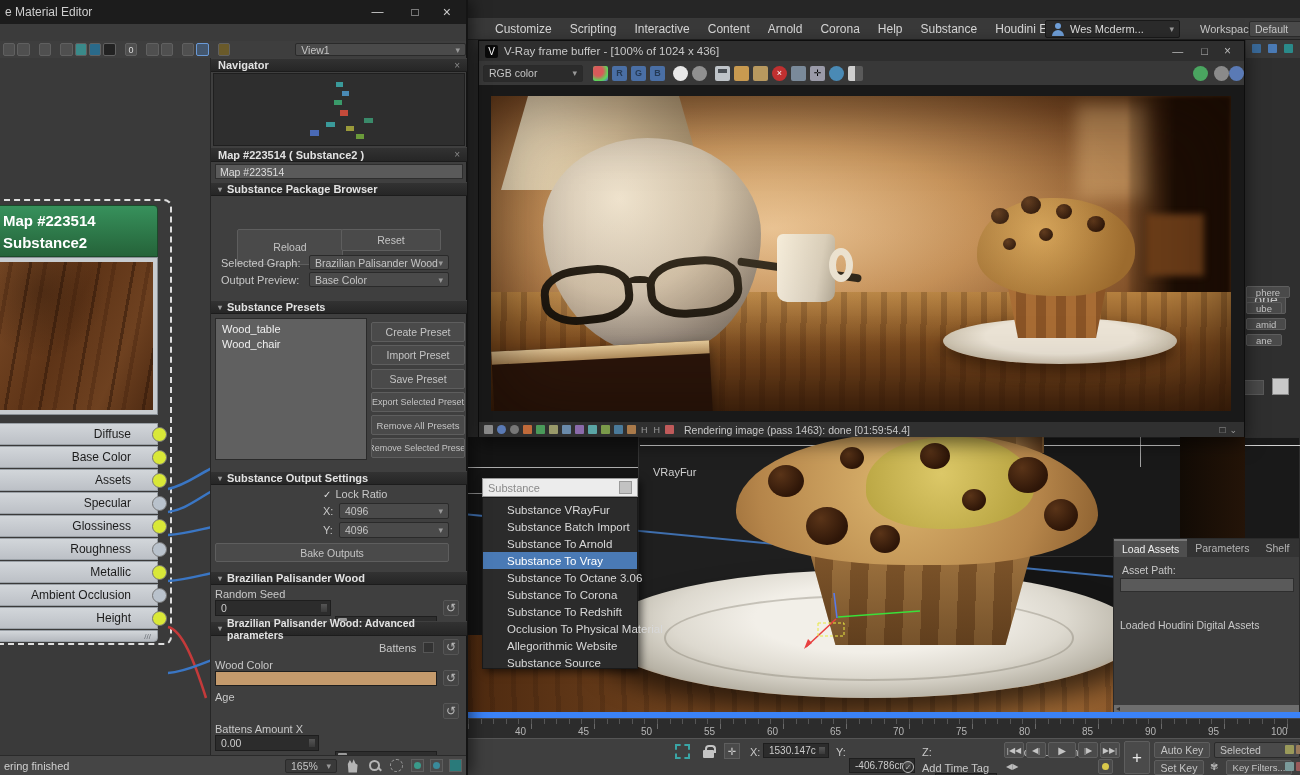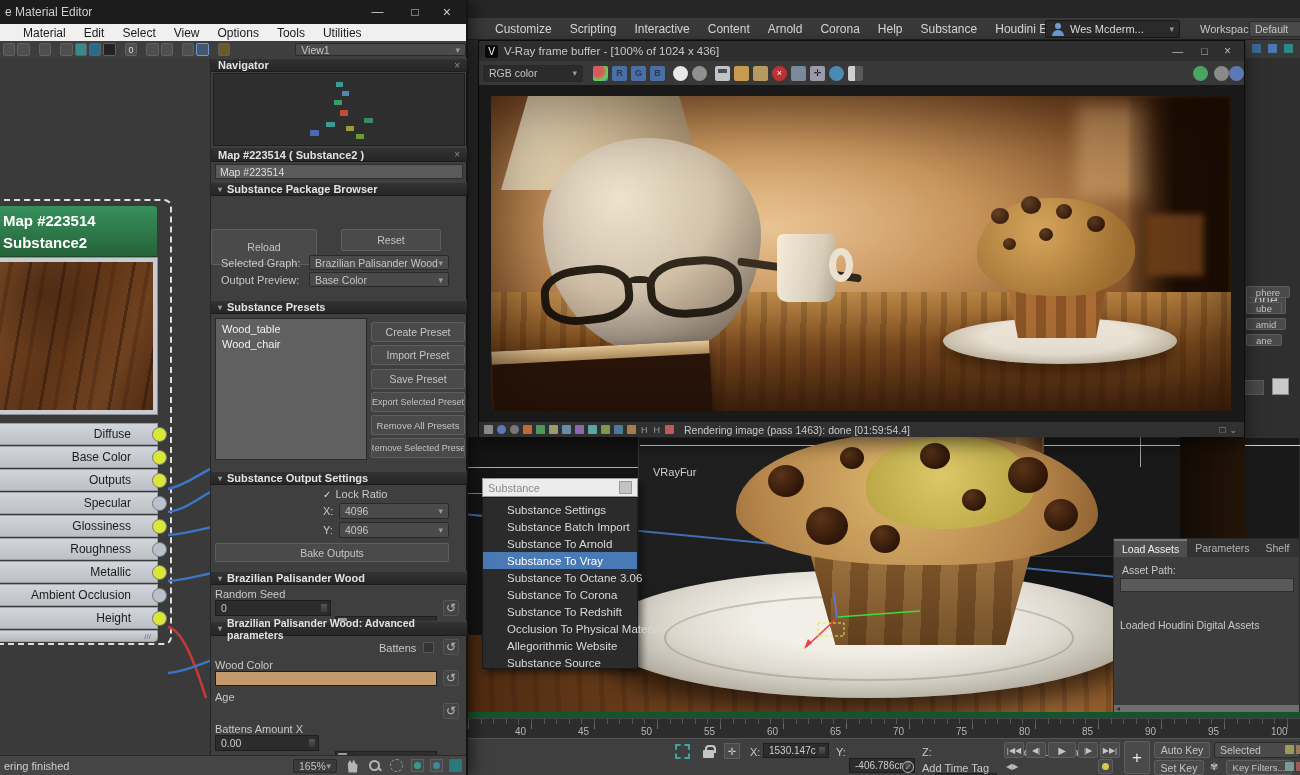--- a/index.html
+++ b/index.html
@@ -117,21 +117,21 @@
     </svg>
     <span class="abs" style="left:185px;top:29px;color:#cfcfcf;font-size:11px">VRayFur</span>
   </div>
 
   <div class="abs" style="left:482px;top:478px;width:156px;height:191px;z-index:6;box-shadow:3px 3px 8px rgba(0,0,0,.6)">
     <div class="abs" style="left:0;top:0;width:156px;height:19px;background:#ececec;border:1px solid #999;display:flex;align-items:center;padding:0 5px">
       <span style="color:#8a8a8a;font-size:11px">Substance</span>
       <span style="margin-left:auto;width:13px;height:13px;background:#c2c2c2;border:1px solid #9a9a9a"></span>
     </div>
     <div class="abs" style="left:0;top:19px;width:156px;height:172px;background:#2b2b2b;border:1px solid #1a1a1a;padding-top:3px">
-      <div class="cmitem">Substance Settings</div>
+      <div class="cmitem">Substance VRayFur</div>
       <div class="cmitem">Substance Batch Import</div>
       <div class="cmitem">Substance To Arnold</div>
       <div class="cmitem hl">Substance To Vray</div>
       <div class="cmitem">Substance To Octane 3.06</div>
       <div class="cmitem">Substance To Corona</div>
       <div class="cmitem">Substance To Redshift</div>
       <div class="cmitem">Occlusion To Physical Material</div>
       <div class="cmitem">Allegorithmic Website</div>
       <div class="cmitem">Substance Source</div>
     </div>
@@ -272,21 +272,21 @@
       <div class="tab">Session Con</div>
     </div>
     <span class="abs lbl" style="left:8px;top:25px;font-size:10.5px">Asset Path:</span>
     <div class="abs field" style="left:6px;top:39px;width:174px;height:14px"></div>
     <span class="abs lbl" style="left:6px;top:80px;font-size:10.5px">Loaded Houdini Digital Assets</span>
     <div class="abs" style="left:0;top:166px;width:185px;height:7px;background:#6e6e6e;display:flex;align-items:center">
         <span style="color:#333;font-size:8px;padding-left:2px">◂</span>
       </div>
   </div>
 
-  <div class="abs" style="left:468px;top:712px;width:832px;height:26px;background:#14532d;z-index:2">
+  <div class="abs" style="left:468px;top:712px;width:832px;height:26px;background:#3b82f6;z-index:2">
     <div class="abs" style="left:0;top:6px;width:832px;height:20px;background:#2c2c2c;border-top:1px solid #454545;background-image:repeating-linear-gradient(90deg,#555 0 1px,transparent 1px 12.6px),repeating-linear-gradient(90deg,#6a6a6a 0 1px,transparent 1px 63px);background-size:100% 5px,100% 10px;background-repeat:no-repeat;background-position:0 0,0 0">
       <span class="abs" style="left:47px;top:7px;color:#b5b5b5;font-size:10px">40</span>
       <span class="abs" style="left:110px;top:7px;color:#b5b5b5;font-size:10px">45</span>
       <span class="abs" style="left:173px;top:7px;color:#b5b5b5;font-size:10px">50</span>
       <span class="abs" style="left:236px;top:7px;color:#b5b5b5;font-size:10px">55</span>
       <span class="abs" style="left:299px;top:7px;color:#b5b5b5;font-size:10px">60</span>
       <span class="abs" style="left:362px;top:7px;color:#b5b5b5;font-size:10px">65</span>
       <span class="abs" style="left:425px;top:7px;color:#b5b5b5;font-size:10px">70</span>
       <span class="abs" style="left:488px;top:7px;color:#b5b5b5;font-size:10px">75</span>
       <span class="abs" style="left:551px;top:7px;color:#b5b5b5;font-size:10px">80</span>
@@ -348,29 +348,20 @@
 
   <div class="abs" style="left:0;top:0;width:468px;height:775px;background:#3b3b3b;border-right:2px solid #141414;z-index:10;box-shadow:4px 0 14px rgba(0,0,0,.5)">
 
     <div class="abs" style="left:0;top:0;width:466px;height:24px;background:#1c1c1c;display:flex;align-items:center;padding:0 5px">
       <span style="color:#cfcfcf;font-size:12px">e Material Editor</span>
       <span style="margin-left:auto;color:#ccc;font-size:12px;padding:0 14px">—</span>
       <span style="color:#ccc;font-size:12px;padding:0 14px">□</span>
       <span style="color:#ccc;font-size:14px;padding:0 10px">×</span>
     </div>
 
-    <div class="abs" style="left:0;top:24px;width:466px;height:17px;background:#f0f0f0;display:flex;align-items:center;color:#1a1a1a;font-size:12px;padding-left:14px">
-      <span class="mnu">Material</span>
-      <span class="mnu">Edit</span>
-      <span class="mnu">Select</span>
-      <span class="mnu">View</span>
-      <span class="mnu">Options</span>
-      <span class="mnu">Tools</span>
-      <span class="mnu">Utilities</span>
-    </div>
 
     <div class="abs" style="left:0;top:41px;width:466px;height:17px;background:#3e3e3e;display:flex;align-items:center;padding-left:2px">
       <span class="ticon"></span>
       <span class="ticon"></span>
       <span class="ticon" style="margin-left:8px"></span>
       <span class="ticon" style="margin-left:8px"></span>
       <span class="ticon" style="background:#3a8a8a"></span>
       <span class="ticon" style="background:#2a6a8a"></span>
       <span class="ticon" style="background:#222"></span>
       <span class="ticon" style="margin-left:8px;color:#ddd;font-size:9px;text-align:center;line-height:12px">0</span>
@@ -403,21 +394,21 @@
         <div style="margin-top:8px">
           <div class="slotrow">
               <span>Diffuse</span>
               <span class="sock on"></span>
             </div>
           <div class="slotrow">
               <span>Base Color</span>
               <span class="sock on"></span>
             </div>
           <div class="slotrow">
-              <span>Outputs</span>
+              <span>Assets</span>
               <span class="sock on"></span>
             </div>
           <div class="slotrow">
               <span>Specular</span>
               <span class="sock off"></span>
             </div>
           <div class="slotrow">
               <span>Glossiness</span>
               <span class="sock on"></span>
             </div>
@@ -472,21 +463,21 @@
           <span class="px">×</span>
         </div>
       <div class="abs field" style="left:4px;top:106px;width:248px;height:15px">
           <span>Map #223514</span>
         </div>
 
       <div class="roll abs" style="left:0;top:124px;width:256px;height:14px">
           <span class="tri">▾</span>
           <span>Substance Package Browser</span>
         </div>
-      <div class="btn3 abs" style="left:0;top:171px;width:106px;height:36px">
+      <div class="btn3 abs" style="left:26px;top:171px;width:106px;height:36px">
           <span>Reload</span>
         </div>
       <div class="btn3 abs" style="left:130px;top:171px;width:100px;height:22px">
           <span>Reset</span>
         </div>
       <span class="abs lbl" style="left:10px;top:199px">Selected Graph:</span>
       <div class="dd abs" style="left:98px;top:197px;width:140px;height:15px">
           <span>Brazilian Palisander Wood</span>
           <span class="arr">▾</span>
         </div>
@@ -575,21 +566,21 @@
       <div class="abs slider" style="left:124px;top:645px;width:102px;height:16px">
           <span class="hndl" style="left:2px"></span>
         </div>
       <div class="abs reset" style="left:232px;top:645px;width:16px;height:16px">↺</div>
       <span class="abs lbl" style="left:4px;top:665px">Battens Amount X</span>
 
     </div>
 
     <div class="abs" style="left:0;top:755px;width:466px;height:20px;background:#454545;border-top:1px solid #2a2a2a;display:flex;align-items:center;padding:0 4px">
       <span style="color:#cfcfcf;font-size:11px">ering finished</span>
-      <div class="dd" style="margin-left:auto;width:44px;height:14px;background:#3a3a3a">
+      <div class="dd" style="margin-left:auto;width:52px;height:14px;background:#3a3a3a">
           <span>165%</span>
           <span class="arr">▾</span>
         </div>
       <span style="width:14px;height:14px;margin-left:8px;background:#b5b5b5;border-radius:4px 4px 2px 2px;clip-path:polygon(20% 40%,35% 10%,50% 35%,62% 5%,75% 35%,90% 45%,85% 100%,25% 100%)"></span>
       <span class="mag" style="width:15px;height:15px;margin-left:8px;position:relative"></span>
       <span style="width:13px;height:13px;margin-left:8px;border:1px dashed #9a9a9a;border-radius:50%"></span>
       <span style="width:13px;height:13px;margin-left:8px;background:#4a4a4a;border:1px solid #5e5e5e">
           <span style="display:block;width:7px;height:7px;margin:2px;border-radius:50%;background:#3a9a8a"></span>
         </span>
       <span style="width:13px;height:13px;margin-left:6px;background:#4a4a4a;border:1px solid #5e5e5e">

